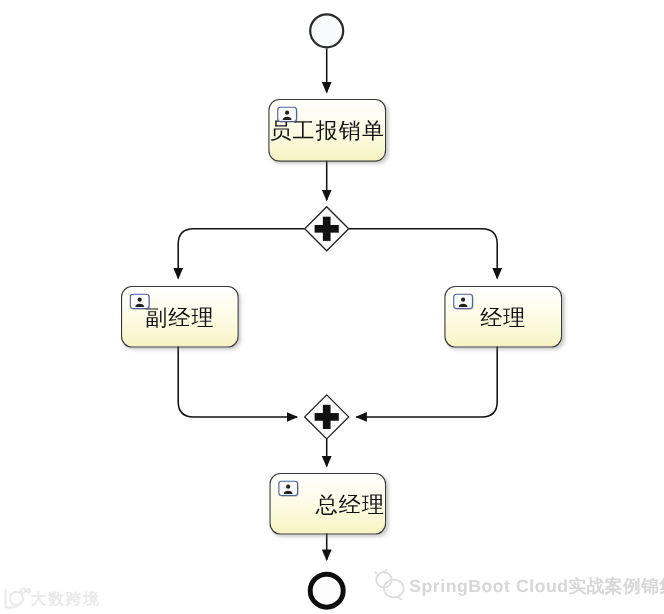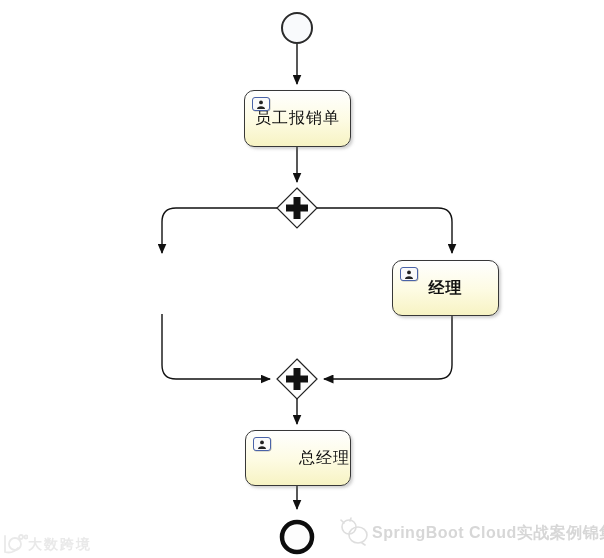--- a/index.html
+++ b/index.html
@@ -16,36 +16,36 @@
   .layer{position:absolute;left:0;top:0;}
 
   
   .task{
     position:absolute;
     border:1px solid #383838;
     border-radius:10px;
     background:linear-gradient(to bottom,#ffffff 0%,#fdfbe2 55%,#f7f3c3 100%);
     box-shadow:2px 2px 3px rgba(120,120,120,0.35);
     display:flex;align-items:center;justify-content:center;
-    font-size:16px;color:#111111;
+    font-size:20px;color:#111111;
     letter-spacing:1px;
   }
   .task-label{pointer-events:none;}
   .user-icon{
     position:absolute;left:7px;top:6px;
     width:16px;height:12px;
     border:1px solid #4a63a8;
     border-radius:3px;
     background:#fafafa;
     display:flex;align-items:center;justify-content:center;
     box-shadow:0.5px 0.5px 0 rgba(0,0,0,0.25);
   }
   #task-expense{left:244px;top:90px;width:105px;height:55px;}
   #task-deputy-manager{left:110px;top:260px;width:105px;height:54px;}
-  #task-manager{left:392px;top:260px;width:105px;height:54px;font-weight:bold;}
+  #task-manager{left:404px;top:260px;width:105px;height:54px;}
   #task-general-manager{left:245px;top:430px;width:104px;height:54px;justify-content:flex-end;}
 
   
   .wm-right{
     position:absolute;left:372px;top:523px;
     font-size:16px;font-weight:bold;
     color:#d7d7d7;
     letter-spacing:0.5px;
     text-shadow:1px 1px 0 rgba(255,255,255,0.9);
     white-space:nowrap;
@@ -107,20 +107,29 @@
   <div class="task" id="task-expense">
     <span class="user-icon">
       <svg width="10" height="9" viewBox="0 0 10 9">
         <circle cx="5" cy="2.4" r="1.9" fill="#222222"></circle>
         <path d="M1,9 C1,5.2 9,5.2 9,9 Z" fill="#222222"></path>
       </svg>
     </span>
     <span class="task-label">员工报销单</span>
   </div>
 
+  <div class="task" id="task-deputy-manager">
+    <span class="user-icon">
+      <svg width="10" height="9" viewBox="0 0 10 9">
+        <circle cx="5" cy="2.4" r="1.9" fill="#222222"></circle>
+        <path d="M1,9 C1,5.2 9,5.2 9,9 Z" fill="#222222"></path>
+      </svg>
+    </span>
+    <span class="task-label">副经理</span>
+  </div>
 
   <div class="task" id="task-manager">
     <span class="user-icon">
       <svg width="10" height="9" viewBox="0 0 10 9">
         <circle cx="5" cy="2.4" r="1.9" fill="#222222"></circle>
         <path d="M1,9 C1,5.2 9,5.2 9,9 Z" fill="#222222"></path>
       </svg>
     </span>
     <span class="task-label">经理</span>
   </div>

